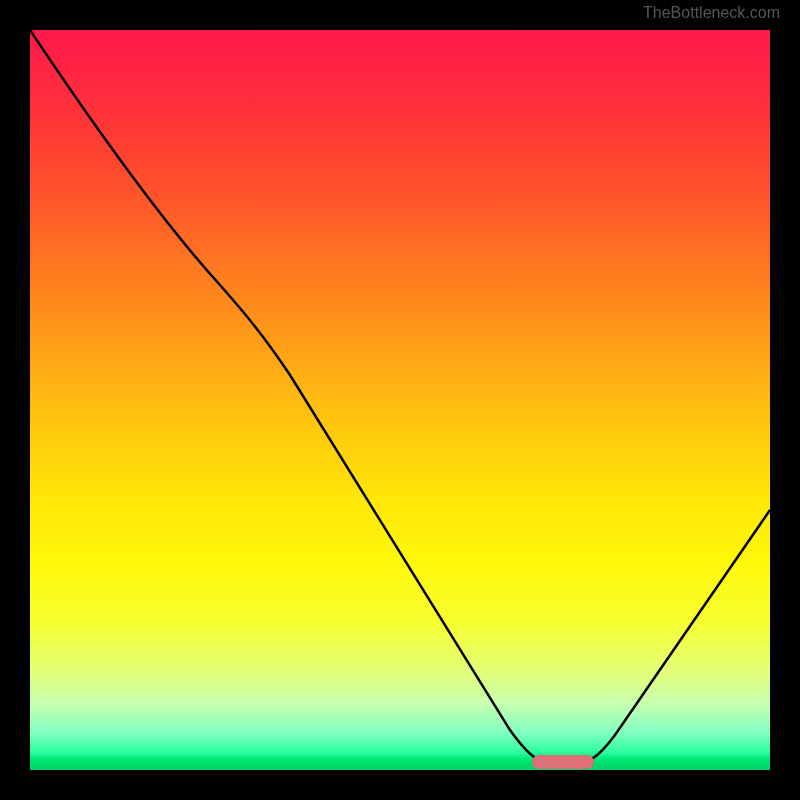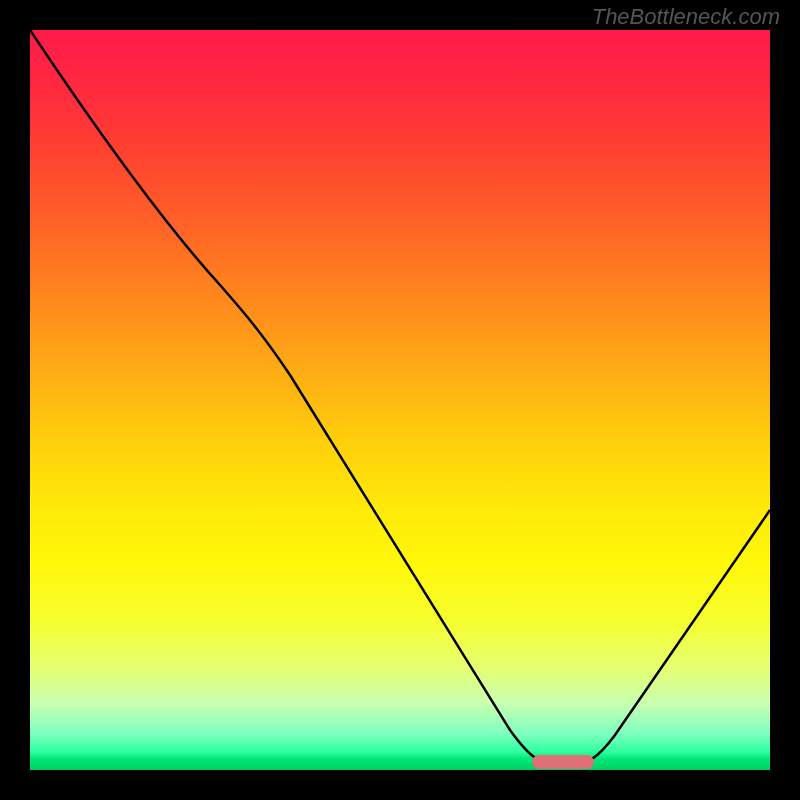--- a/index.html
+++ b/index.html
@@ -9,23 +9,22 @@
     height: 800px;
     background: #000;
     position: relative;
     font-family: Arial, sans-serif;
   }
   .watermark {
     position: absolute;
     top: 4px;
     right: 20px;
     color: #555;
-    font-size: 22px;
+    font-size: 16px;
     z-index: 10;
-    font-style: italic;
   }
   .plot-area {
     position: absolute;
     top: 30px;
     left: 30px;
     width: 740px;
     height: 740px;
     background: linear-gradient(to bottom,
       #ff1a4a 0%,
       #ff2a3f 8%,

